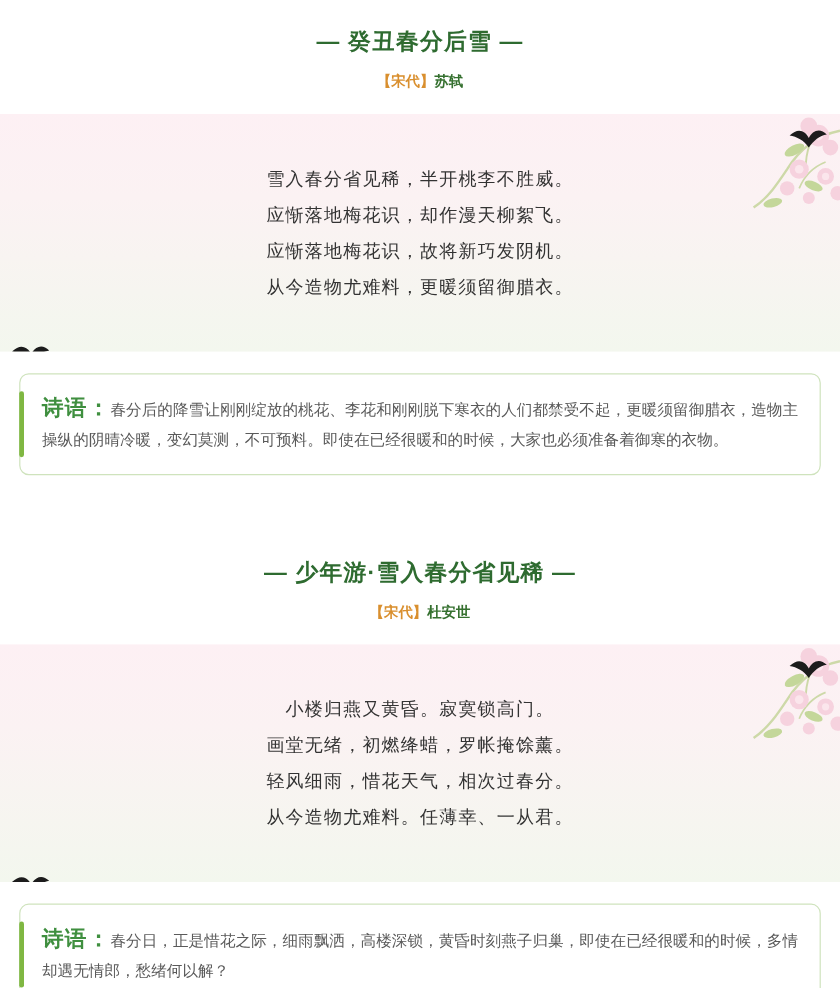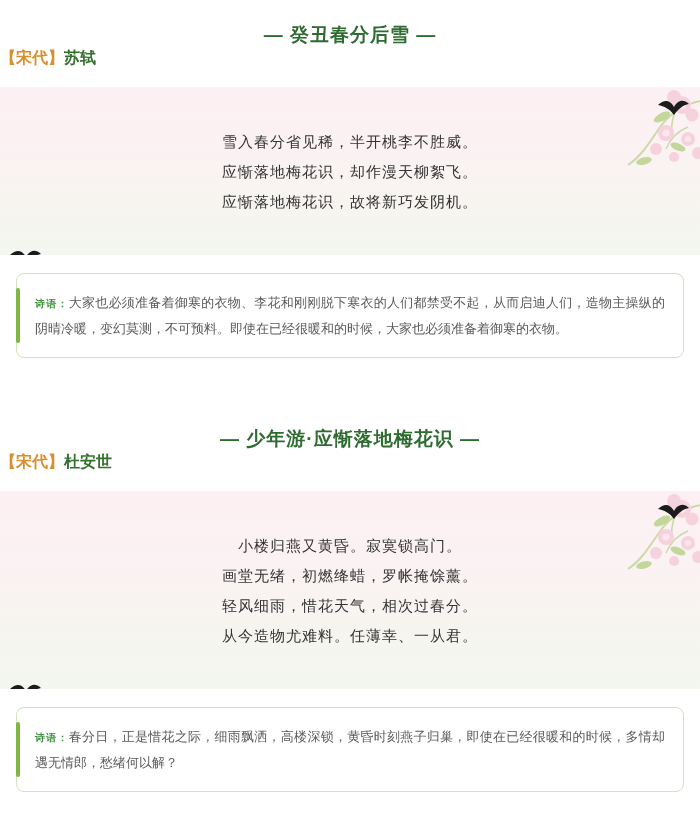--- a/index.html
+++ b/index.html
@@ -30,21 +30,23 @@
     margin: 0 auto;
   }
   .poem-title {
     font-size: 19px;
     font-weight: bold;
     color: #2e6b30;
     letter-spacing: 1px;
     white-space: nowrap;
   }
   .dynasty-row {
-    font-size: 16px;
+    text-align: center;
+    margin-top: 12px;
+    font-size: 12px;
     color: #4a7d4a;
     font-weight: bold;
   }
   .dynasty-tag {
     color: #d98f2e;
     font-weight: bold;
   }
   .author {
     color: #35702f;
     font-weight: bold;
@@ -120,21 +122,21 @@
     display: block;
     font-size: 13px;
     line-height: 25px;
     color: #5a5a5a;
     font-family: "Liberation Serif", serif;
     text-align: justify;
   }
   .note-label {
     color: #3f8f3f;
     font-weight: bold;
-    font-size: 10px;
+    font-size: 18px;
     font-family: Liberation Sans, sans-serif;
     letter-spacing: 1px;
   }
   .spacer {
     height: 46px;
   }
 </style>
 </head>
 <body>
 
@@ -180,33 +182,34 @@
       </svg>
 
       <svg class="swallow left-bottom" viewBox="0 0 34 24">
         <path d="M2 10 C9 3, 15 6, 18 12 C21 6, 27 3, 33 9 C27 10, 22 14, 18 20 C14 14, 8 11, 2 10 Z" fill="#1c1c1c"></path>
       </svg>
 
       <div class="verse-lines">
         <div class="verse-line">雪入春分省见稀，半开桃李不胜威。</div>
         <div class="verse-line">应惭落地梅花识，却作漫天柳絮飞。</div>
         <div class="verse-line">应惭落地梅花识，故将新巧发阴机。</div>
+        <div class="verse-line">从今造物尤难料，更暖须留御腊衣。</div>
       </div>
     </div>
 
     <div class="note-card">
-      <div class="note-inner"><span class="note-label">诗语：</span><span>大家也必须准备着御寒的衣物、李花和刚刚脱下寒衣的人们都禁受不起，从而启迪人们，造物主操纵的阴晴冷暖，变幻莫测，不可预料。即使在已经很暖和的时候，大家也必须准备着御寒的衣物。</span></div>
+      <div class="note-inner"><span class="note-label">诗语：</span><span>春分后的降雪让刚刚绽放的桃花、李花和刚刚脱下寒衣的人们都禁受不起，更暖须留御腊衣，造物主操纵的阴晴冷暖，变幻莫测，不可预料。即使在已经很暖和的时候，大家也必须准备着御寒的衣物。</span></div>
     </div>
   </div>
 
   <div class="spacer"></div>
 
   <div class="poem-block">
     <div class="title-row">
-      <span class="poem-title">— 少年游·应惭落地梅花识 —</span>
+      <span class="poem-title">— 少年游·雪入春分省见稀 —</span>
     </div>
     <div class="dynasty-row">
       <span class="dynasty-tag">【宋代】</span><span class="author">杜安世</span>
     </div>
 
     <div class="verse-card">
       <svg class="branch" viewBox="0 0 130 96">
         <path d="M130 14 C110 18, 96 30, 86 46 C78 58, 70 70, 58 78" stroke="#cdd9a8" stroke-width="2" fill="none"></path>
         <path d="M112 10 C104 24, 100 36, 102 52" stroke="#cdd9a8" stroke-width="1.6" fill="none"></path>
         <path d="M118 40 C108 44, 100 52, 96 62" stroke="#cdd9a8" stroke-width="1.4" fill="none"></path>

